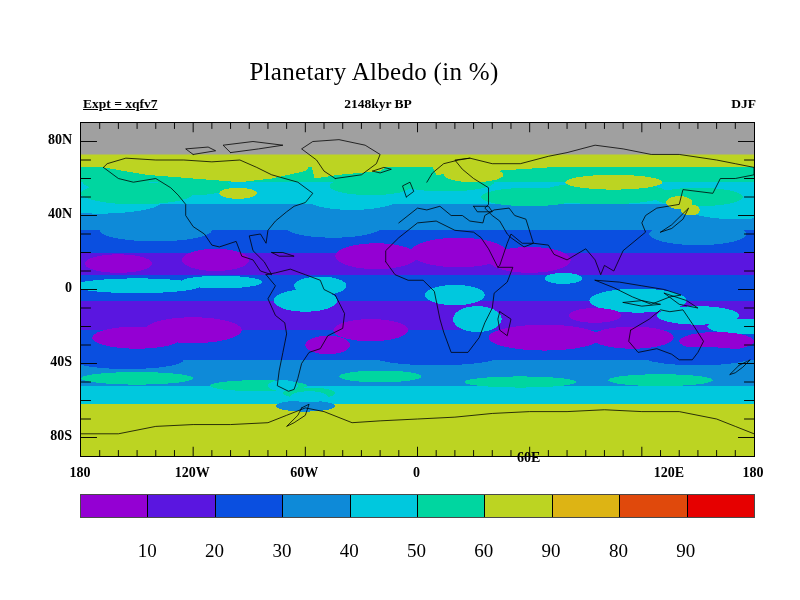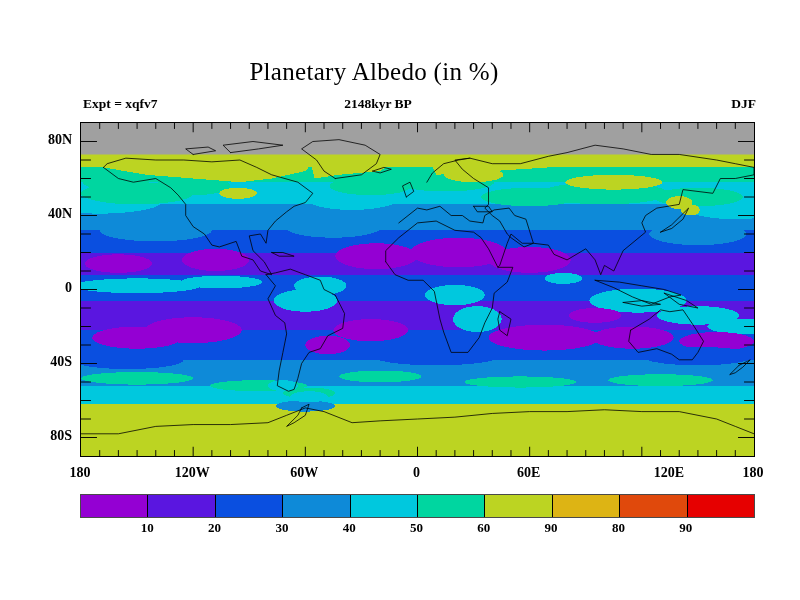--- a/index.html
+++ b/index.html
@@ -16,20 +16,21 @@
     position:absolute;left:0;top:58px;width:748px;text-align:center;
     font-size:25px;letter-spacing:.3px;white-space:nowrap;
   }
   .title-sub{
     position:absolute;left:0;top:96px;width:756px;text-align:center;
     font-size:13.5px;font-weight:bold;white-space:nowrap;
   }
   .hdr-left{
     position:absolute;left:83px;top:96px;font-size:13.5px;font-weight:bold;
     white-space:nowrap;
+    text-decoration:underline;
   }
   .hdr-right{
     position:absolute;right:44px;top:96px;font-size:13.5px;font-weight:bold;
     white-space:nowrap;
   }
 
   
   #plot{
     position:absolute;left:80px;top:122px;width:673px;height:333px;
     border:1px solid #000;box-sizing:content-box;background:#a0a0a0;
@@ -47,22 +48,22 @@
   }
 
   
   #cbar{
     position:absolute;left:80px;top:494px;width:673px;height:22px;
     border:1px solid #4a4a4a;box-sizing:content-box;display:flex;
   }
   #cbar .swatch{flex:1 1 0;height:100%;}
   #cbar .swatch + .swatch{border-left:1px solid #000;}
   .cbtick{
-    position:absolute;font-size:13px;font-weight:bold;white-space:nowrap;
-    transform:translateX(-50%);top:520px;
+    position:absolute;font-size:19px;font-weight:normal;white-space:nowrap;
+    transform:translateX(-50%);top:540px;
   }
 </style>
 </head>
 <body>
 
 <div id="figure">
 
   <div class="title-main">Planetary Albedo (in %)</div>
   <div class="title-sub">2148kyr BP</div>
   <div class="hdr-left">Expt = xqfv7</div>
@@ -292,21 +293,21 @@
       <div class="ylab" style="top: 205.5px; right: 728px;">40N</div>
       <div class="ylab" style="top: 279.5px; right: 728px;">0</div>
       <div class="ylab" style="top: 353.5px; right: 728px;">40S</div>
       <div class="ylab" style="top: 427.5px; right: 728px;">80S</div>
     </div>
   <div id="xlabels">
       <div class="xlab" style="left: 80px; top: 465px;">180</div>
       <div class="xlab" style="left: 192.167px; top: 465px;">120W</div>
       <div class="xlab" style="left: 304.333px; top: 465px;">60W</div>
       <div class="xlab" style="left: 416.5px; top: 465px;">0</div>
-      <div class="xlab" style="left: 528.667px; top: 465px;">60E</div>
+      <div class="xlab" style="left: 528.667px; top: 450px;">60E</div>
       <div class="xlab" style="left: 640.833px; top: 465px; margin-left: 28px;">120E</div>
       <div class="xlab" style="left: 753px; top: 465px;">180</div>
     </div>
 
   <div id="cbar">
       <div class="swatch" title="0-10 %" style="background: rgb(148, 0, 211);"></div>
       <div class="swatch" title="10-20 %" style="background: rgb(90, 22, 224);"></div>
       <div class="swatch" title="20-30 %" style="background: rgb(10, 79, 224);"></div>
       <div class="swatch" title="30-40 %" style="background: rgb(14, 138, 216);"></div>
       <div class="swatch" title="40-50 %" style="background: rgb(0, 200, 222);"></div>

